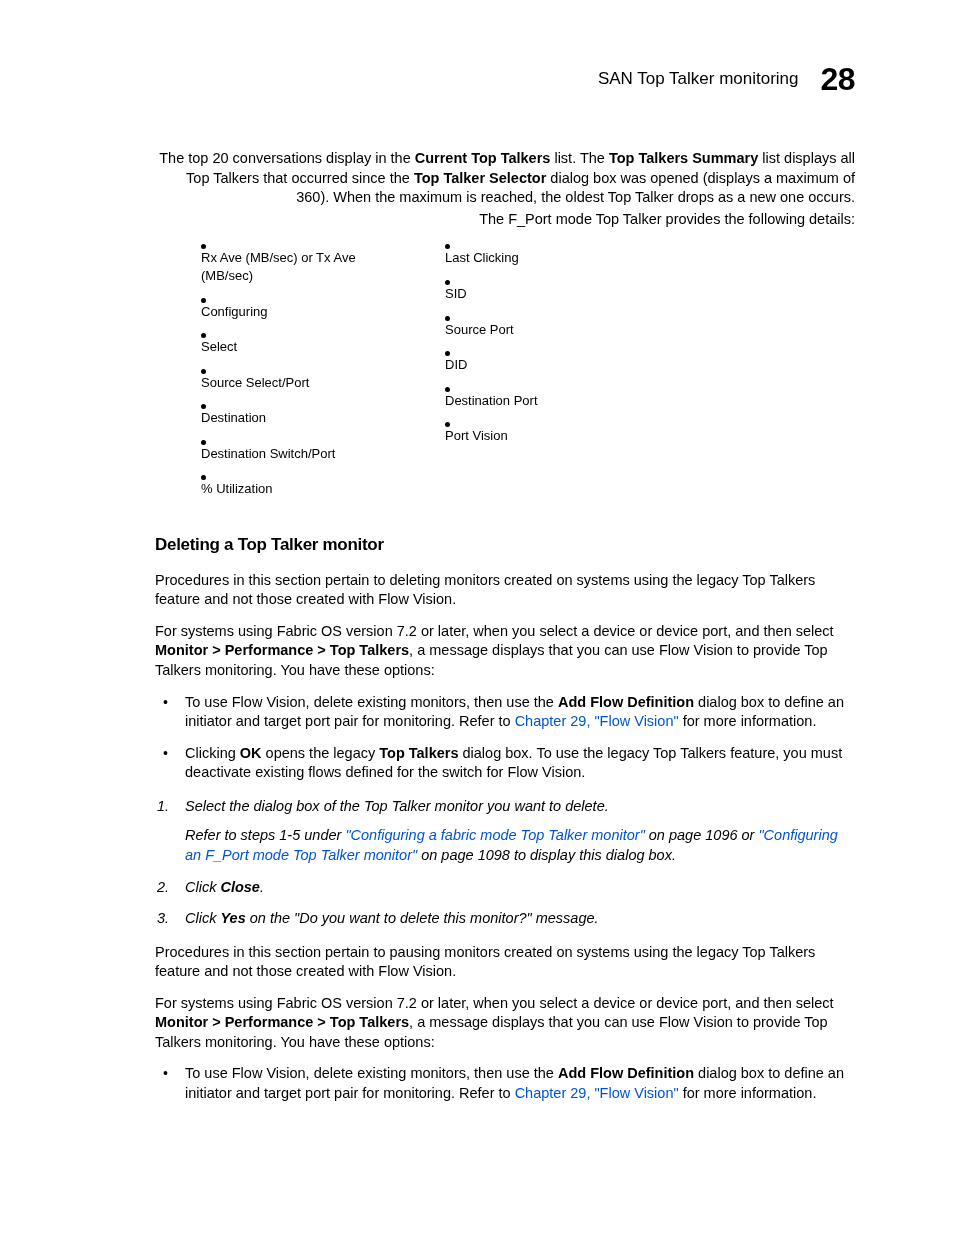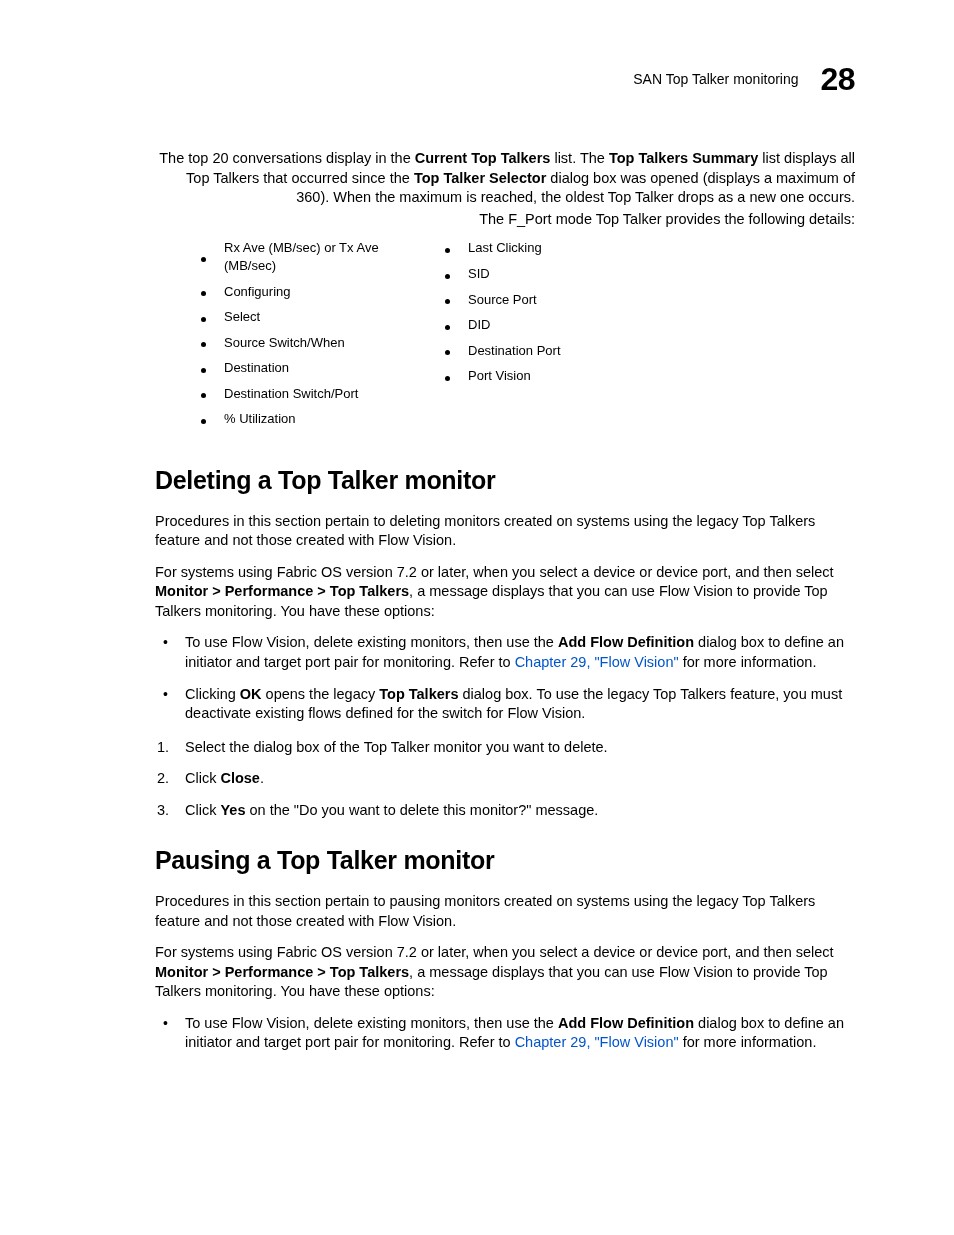--- a/index.html
+++ b/index.html
@@ -29,21 +29,21 @@
     font-weight: 700;
     font-size: 32px;
     display: inline-block;
     vertical-align: middle;
     margin-left: 18px;
     letter-spacing: -0.5px;
   }
   .header .chaptitle {
     display: inline-block;
     vertical-align: middle;
-    font-size: 14px;
+    font-size: 17px;
     text-align: center;
   }
   .body {
     font-size: 14.5px;
     line-height: 1.35;
   }
   .body p { margin: 0 0 12px 0; }
   .body p.nogap { margin-bottom: 2px; text-align: right; }
   .details-grid {
     display: grid;
@@ -51,36 +51,37 @@
     column-gap: 64px;
     row-gap: 4px;
     margin-left: 46px;
     margin-top: 10px;
     margin-bottom: 28px;
     font-size: 13px;
   }
   .details-grid .col { }
   .dot-item {
     display: flex;
-    align-items: center;
+    align-items: flex-start;
     margin-bottom: 8px;
+    flex-direction: column;
   }
   .dot-item .dot {
     width: 5px;
     height: 5px;
     background: #000;
     border-radius: 50%;
     margin-top: 5px;
     margin-right: 18px;
     flex: 0 0 auto;
   }
   h2 {
     font-family: "Arial Narrow", Arial, sans-serif;
     font-weight: 600;
-    font-size: 25px;
+    font-size: 17px;
     letter-spacing: -0.3px;
     margin: 24px 0 14px 0;
   }
   b { font-weight: 700; }
   .link { color: #0055cc; }
   ul.bullets {
     list-style: none;
     padding: 0;
     margin: 0 0 14px 0;
   }
@@ -101,20 +102,21 @@
     list-style: none;
     counter-reset: step;
     padding: 0;
     margin: 0 0 14px 0;
   }
   ol.steps > li {
     counter-increment: step;
     position: relative;
     padding-left: 30px;
     margin-bottom: 12px;
+    font-style: italic;
   }
   ol.steps > li::before {
     content: counter(step) ".";
     position: absolute;
     left: 2px;
     top: 0;
   }
   ol.steps .subp {
     margin-top: 10px;
   }
@@ -145,21 +147,21 @@
         <div class="dot-item">
             <span class="dot"></span>
             <span>Configuring</span>
           </div>
         <div class="dot-item">
             <span class="dot"></span>
             <span>Select</span>
           </div>
         <div class="dot-item">
             <span class="dot"></span>
-            <span>Source Switch/When</span>
+            <span>Source Select/Port</span>
           </div>
         <div class="dot-item">
             <span class="dot"></span>
             <span>Destination</span>
           </div>
         <div class="dot-item">
             <span class="dot"></span>
             <span>Destination Switch/Port</span>
           </div>
         <div class="dot-item">
@@ -209,30 +211,32 @@
       </li>
       <li>
         <span>Clicking </span><b>OK</b><span> opens the legacy </span><b>Top Talkers</b><span> dialog box. To use the legacy Top Talkers feature, you must deactivate existing flows defined for the switch for Flow Vision.</span>
       </li>
     </ul>
 
 
     <ol class="steps">
       <li>
         <span>Select the dialog box of the Top Talker monitor you want to delete.</span>
+        <div class="subp">
+          <span>Refer to steps 1-5 under </span><span class="link">"Configuring a fabric mode Top Talker monitor"</span><span> on page 1096 or </span><span class="link">"Configuring an F_Port mode Top Talker monitor"</span><span> on page 1098 to display this dialog box.</span>
+        </div>
       </li>
       <li>
         <span>Click </span><b>Close</b><span>.</span>
       </li>
       <li>
         <span>Click </span><b>Yes</b><span> on the "Do you want to delete this monitor?" message.</span>
       </li>
     </ol>
 
-    <h2>Pausing a Top Talker monitor</h2>
 
     <p>Procedures in this section pertain to pausing monitors created on systems using the legacy Top Talkers feature and not those created with Flow Vision.</p>
 
     <p>
       <span>For systems using Fabric OS version 7.2 or later, when you select a device or device port, and then select </span><b>Monitor &gt; Performance &gt; Top Talkers</b><span>, a message displays that you can use Flow Vision to provide Top Talkers monitoring. You have these options:</span>
     </p>
 
     <ul class="bullets">
       <li>
         <span>To use Flow Vision, delete existing monitors, then use the </span><b>Add Flow Definition</b><span> dialog box to define an initiator and target port pair for monitoring. Refer to </span><span class="link">Chapter 29, "Flow Vision"</span><span> for more information.</span>

